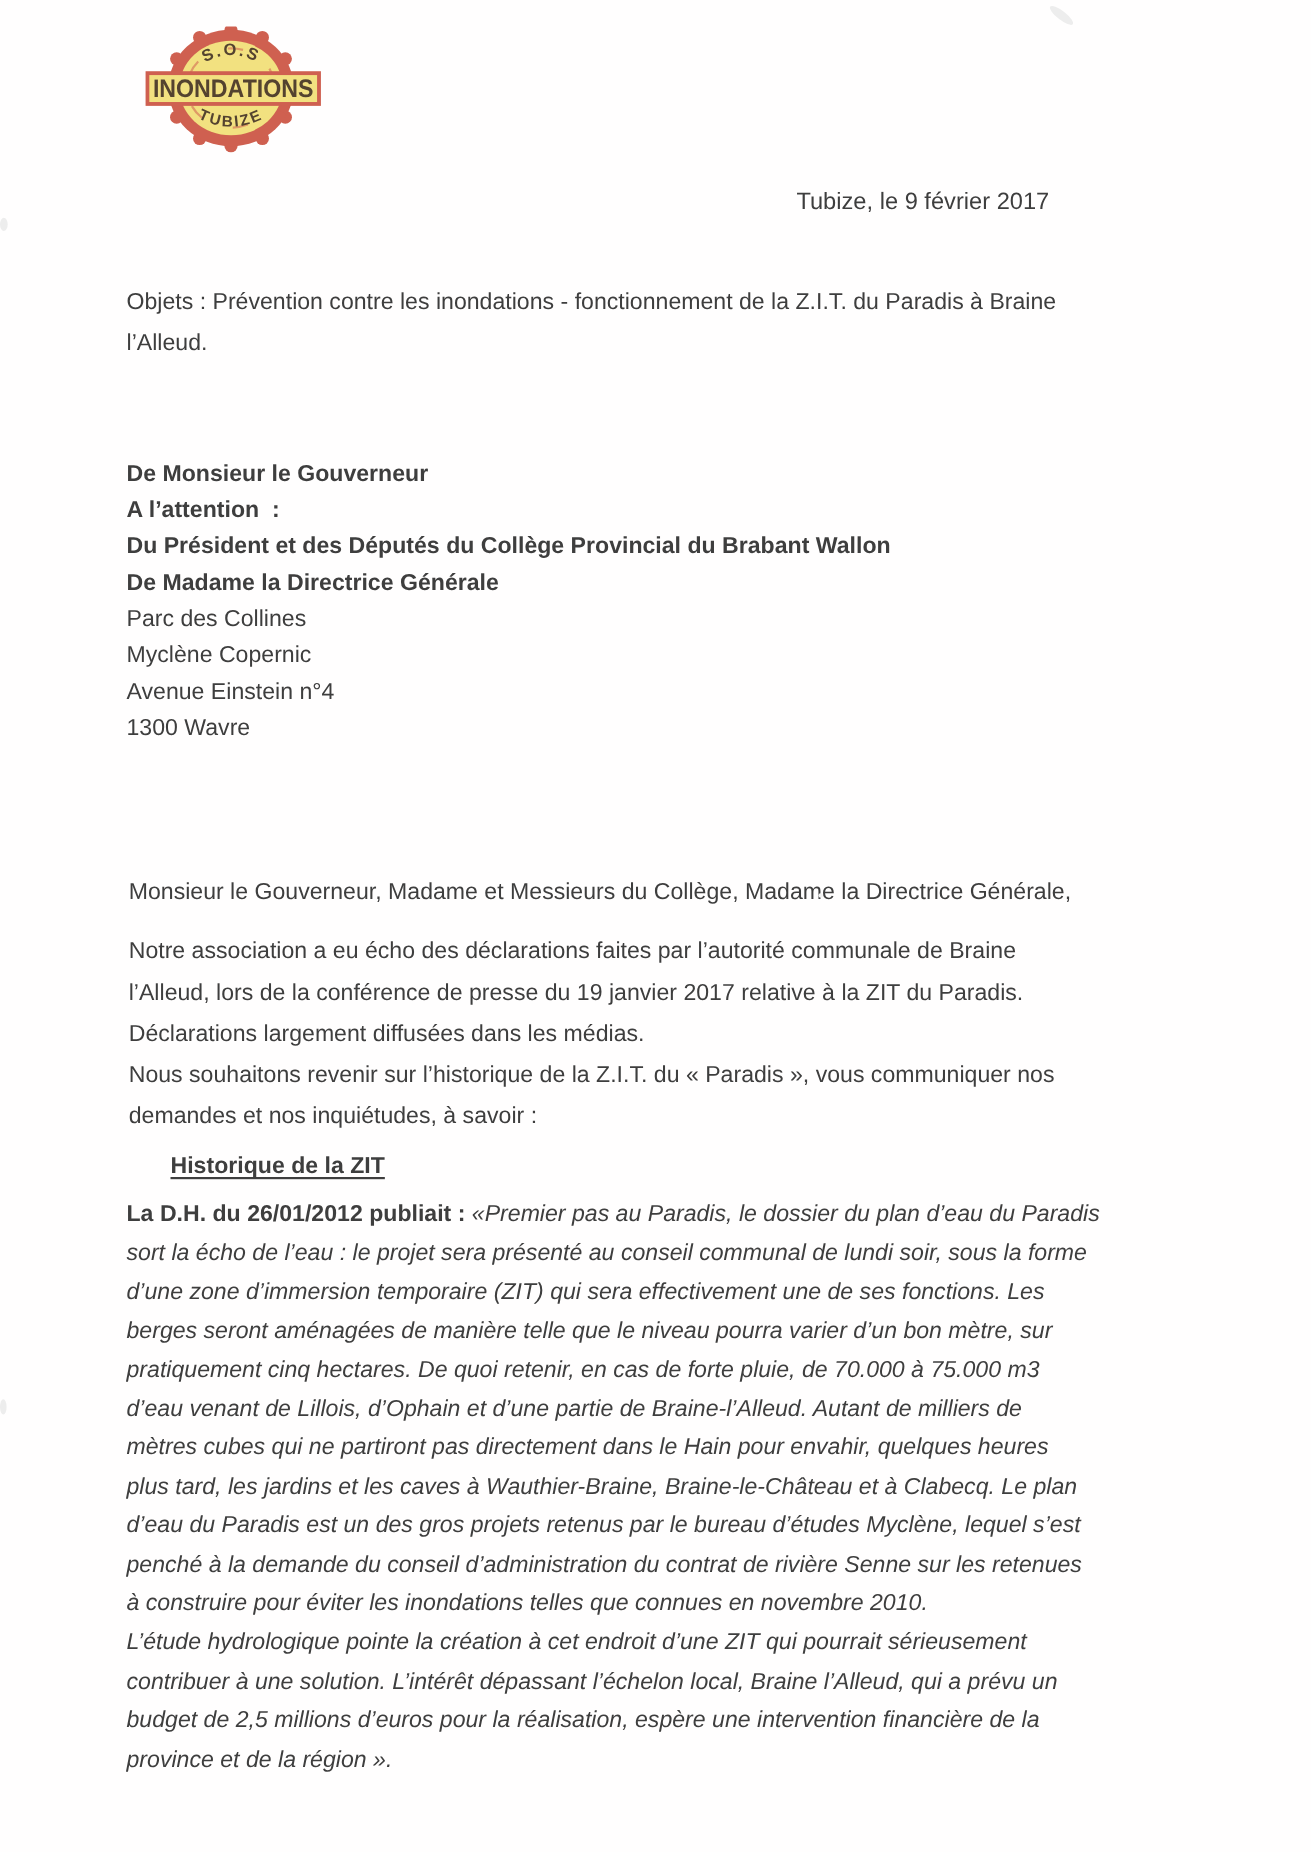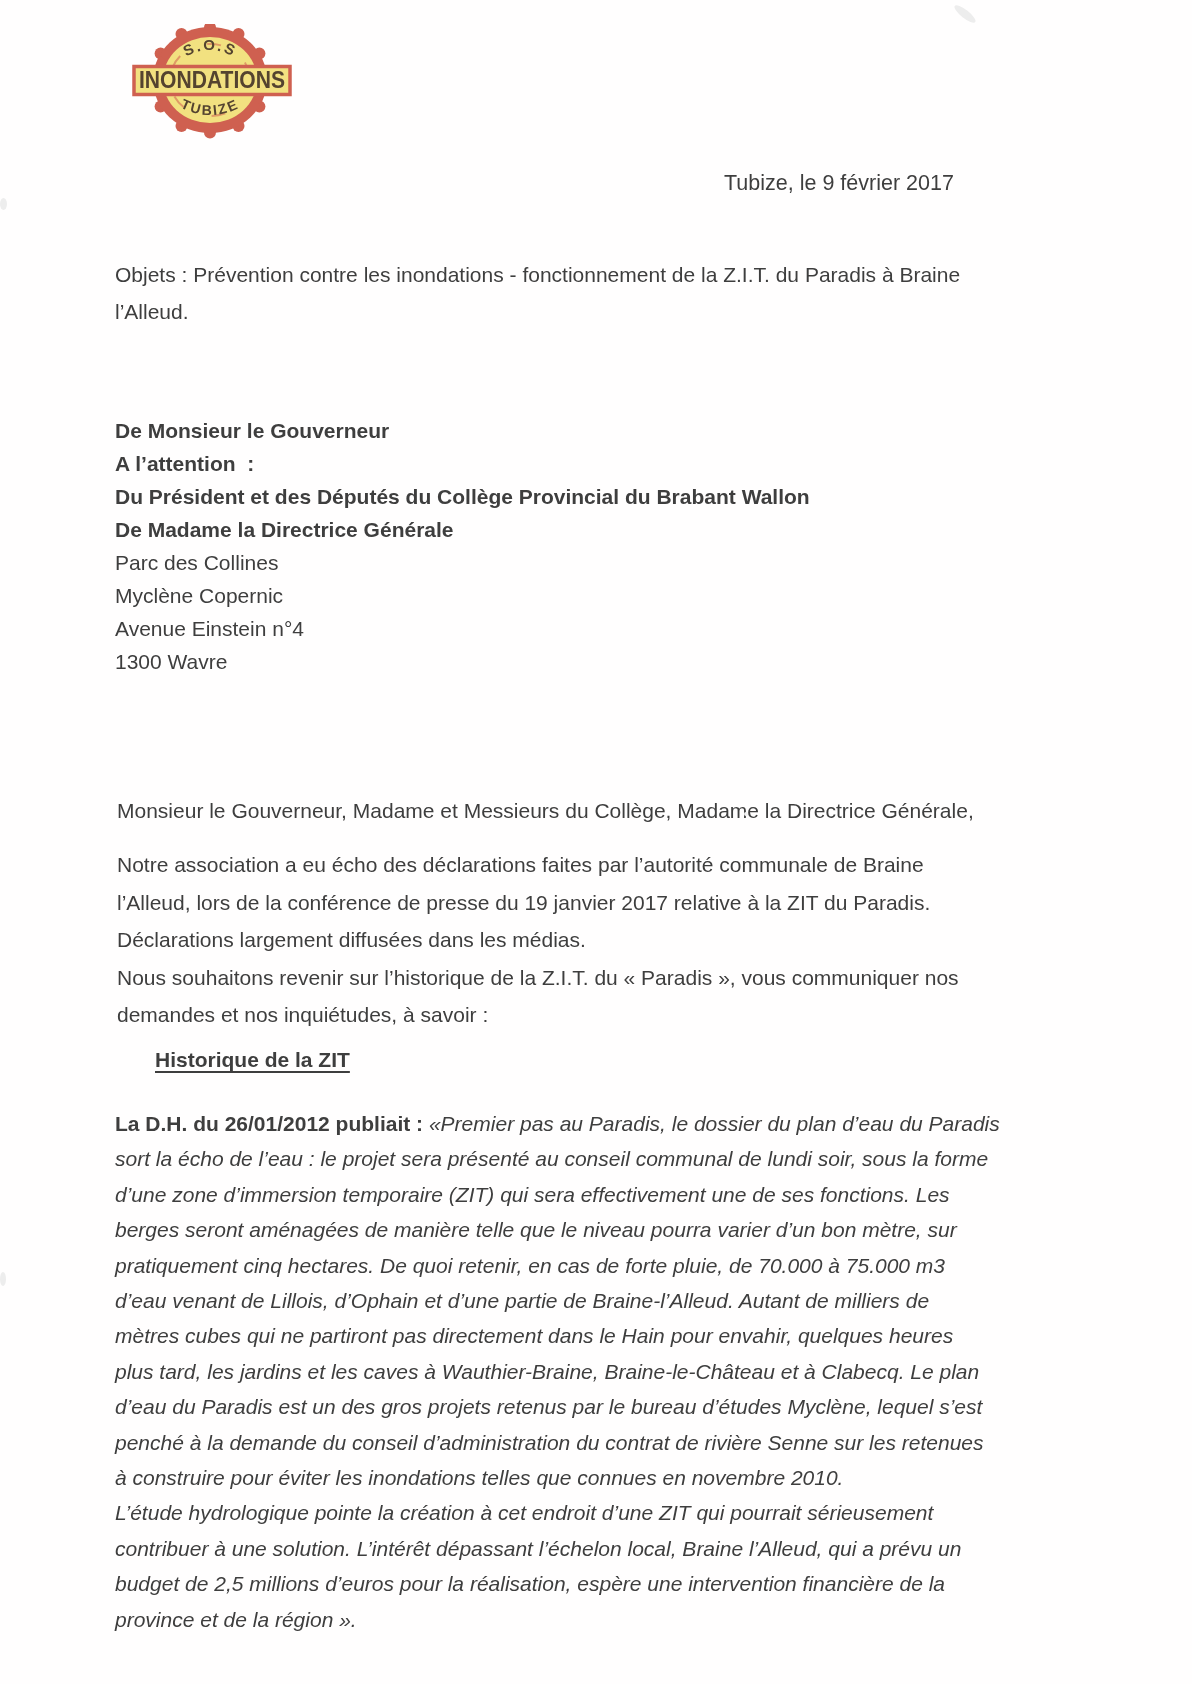--- a/index.html
+++ b/index.html
@@ -32,21 +32,21 @@
   .dateline{position:absolute;left:724px;top:168px;font-size:21.5px;line-height:30px;}
   .subject{position:absolute;left:115px;top:256px;font-size:21px;line-height:37px;}
   .attention{position:absolute;left:115px;top:414px;font-size:21px;line-height:33px;}
   .bold{font-weight:700;}
   .salutation{position:absolute;left:117px;top:796px;font-size:21px;line-height:30px;}
   .intro{position:absolute;left:117px;top:846px;font-size:21px;line-height:37.5px;}
   .history-heading{
     position:absolute;left:115px;top:1048px;font-size:21px;font-weight:700;
     text-decoration:underline;text-underline-offset:4px;margin-left:40px;
   }
-  .quote{position:absolute;left:115px;top:1086px;font-size:21px;line-height:35.4px;font-style:italic;margin-top:20px;}
+  .quote{position:absolute;left:115px;top:1086px;font-size:21px;line-height:35.4px;font-style:italic;}
   .quote .lead{font-style:normal;font-weight:700;}
   
   .artifact{position:absolute;background:#ededed;border-radius:50%;}
   .a1{left:952px;top:10px;width:26px;height:8px;transform:rotate(38deg);}
   .a2{left:0px;top:198px;width:7px;height:12px;}
   .a3{left:0px;top:1272px;width:6px;height:14px;}
   .a4{left:744px;top:812px;width:4px;height:4px;background:#f1f1f1;}
 </style>
 </head>
 <body>

